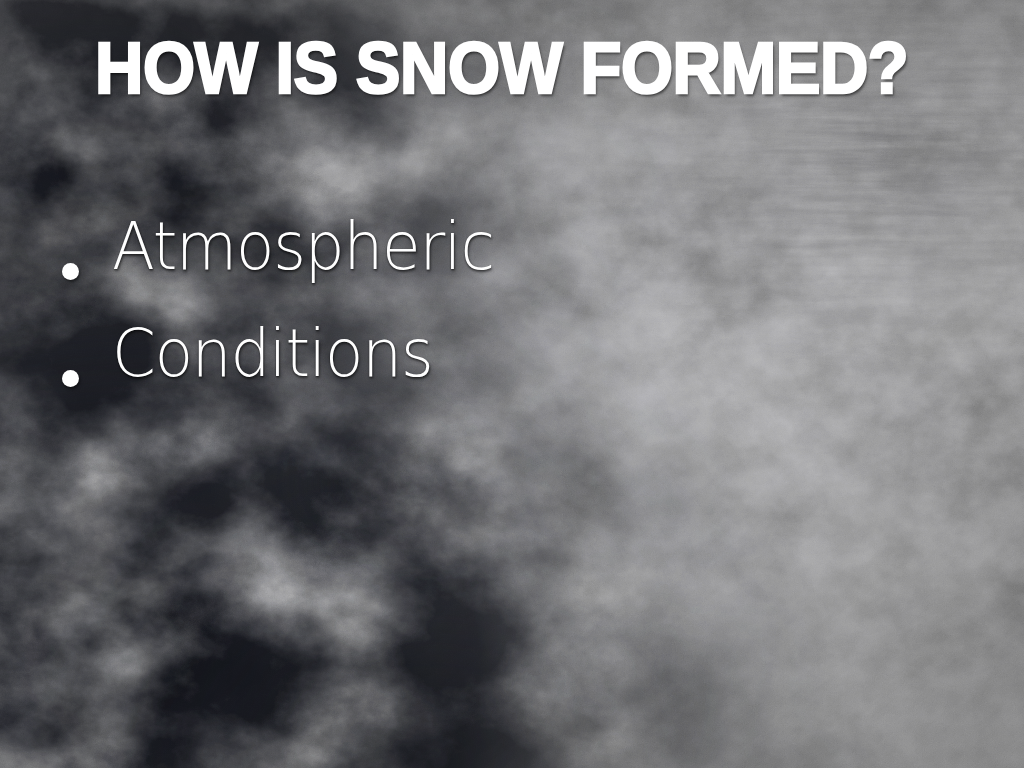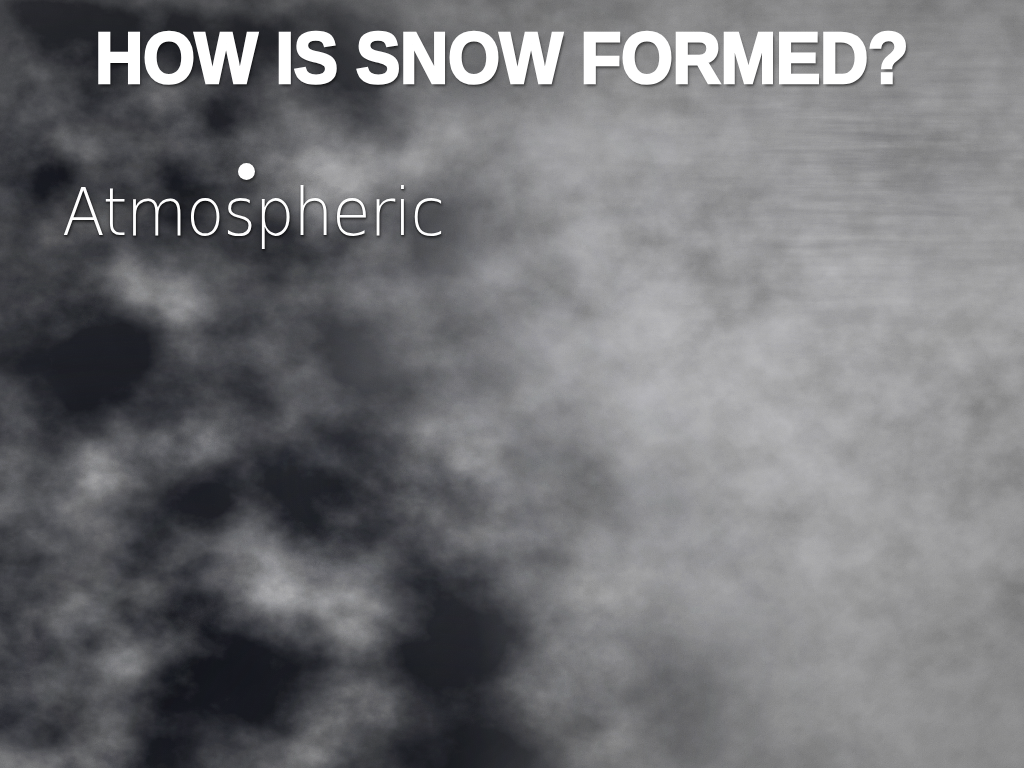--- a/index.html
+++ b/index.html
@@ -57,20 +57,21 @@
     pointer-events: none;
     mix-blend-mode: overlay;
   }
   #bg-grain svg { display: block; width: 100%; height: 100%; }
 
   
   #content {
     position: absolute;
     inset: 0;
     z-index: 5;
+    margin-top: 10px;
   }
 
   #slide-title {
     position: absolute;
     left: 95px;
     top: 22px;
     margin: 0;
     color: #ffffff;
     font-family: "Liberation Sans Narrow", "Liberation Sans", sans-serif;
     font-size: 72px;
@@ -90,23 +91,22 @@
     position: absolute;
     left: 62px;
     top: 163px;
     margin: 0;
     padding: 0;
     list-style: none;
   }
 
   .bullet-row {
     display: flex;
-    align-items: center;
+    align-items: flex-end;
     height: 107px;
-    flex-direction: column;
   }
 
   .bullet-dot {
     flex: 0 0 auto;
     width: 17px;
     height: 17px;
     border-radius: 50%;
     background: #ffffff;
     margin-right: 33px;
     box-shadow: 1px 2px 3px rgba(0,0,0,0.5);
@@ -292,16 +292,20 @@
     <h1 id="slide-title">HOW IS SNOW FORMED?</h1>
 
     <ul id="bullet-list">
 
       <li class="bullet-row">
         <span class="bullet-dot"></span>
         <span class="bullet-label">Atmospheric</span>
       </li>
 
 
+      <li class="bullet-row">
+        <span class="bullet-dot"></span>
+        <span class="bullet-label">Conditions</span>
+      </li>
 
     </ul>
   </div>
 </div>
 
 </body></html>

